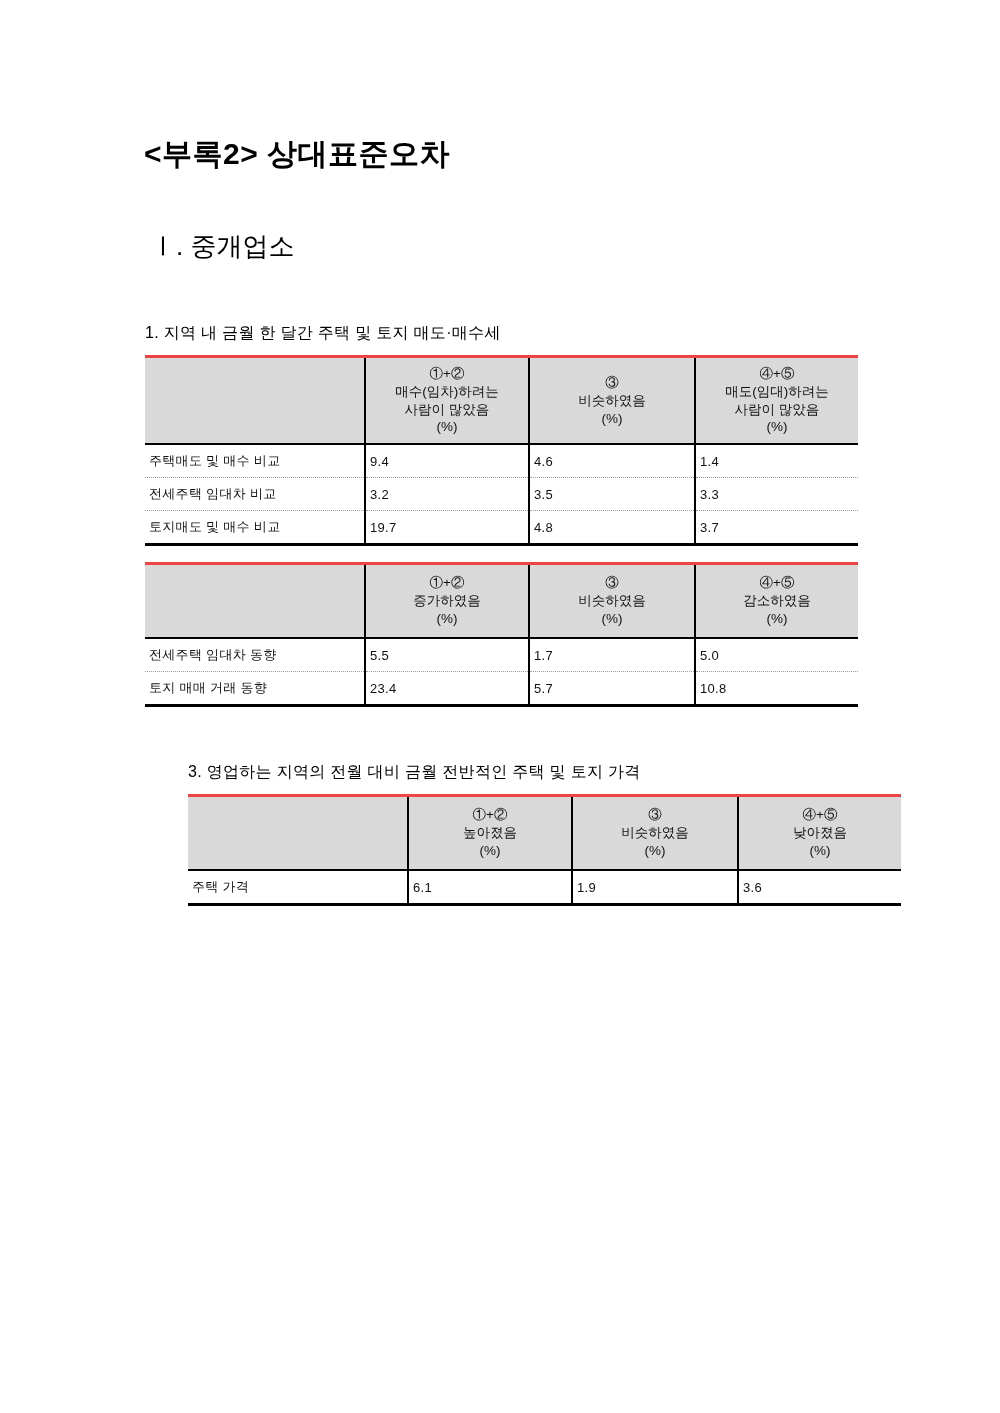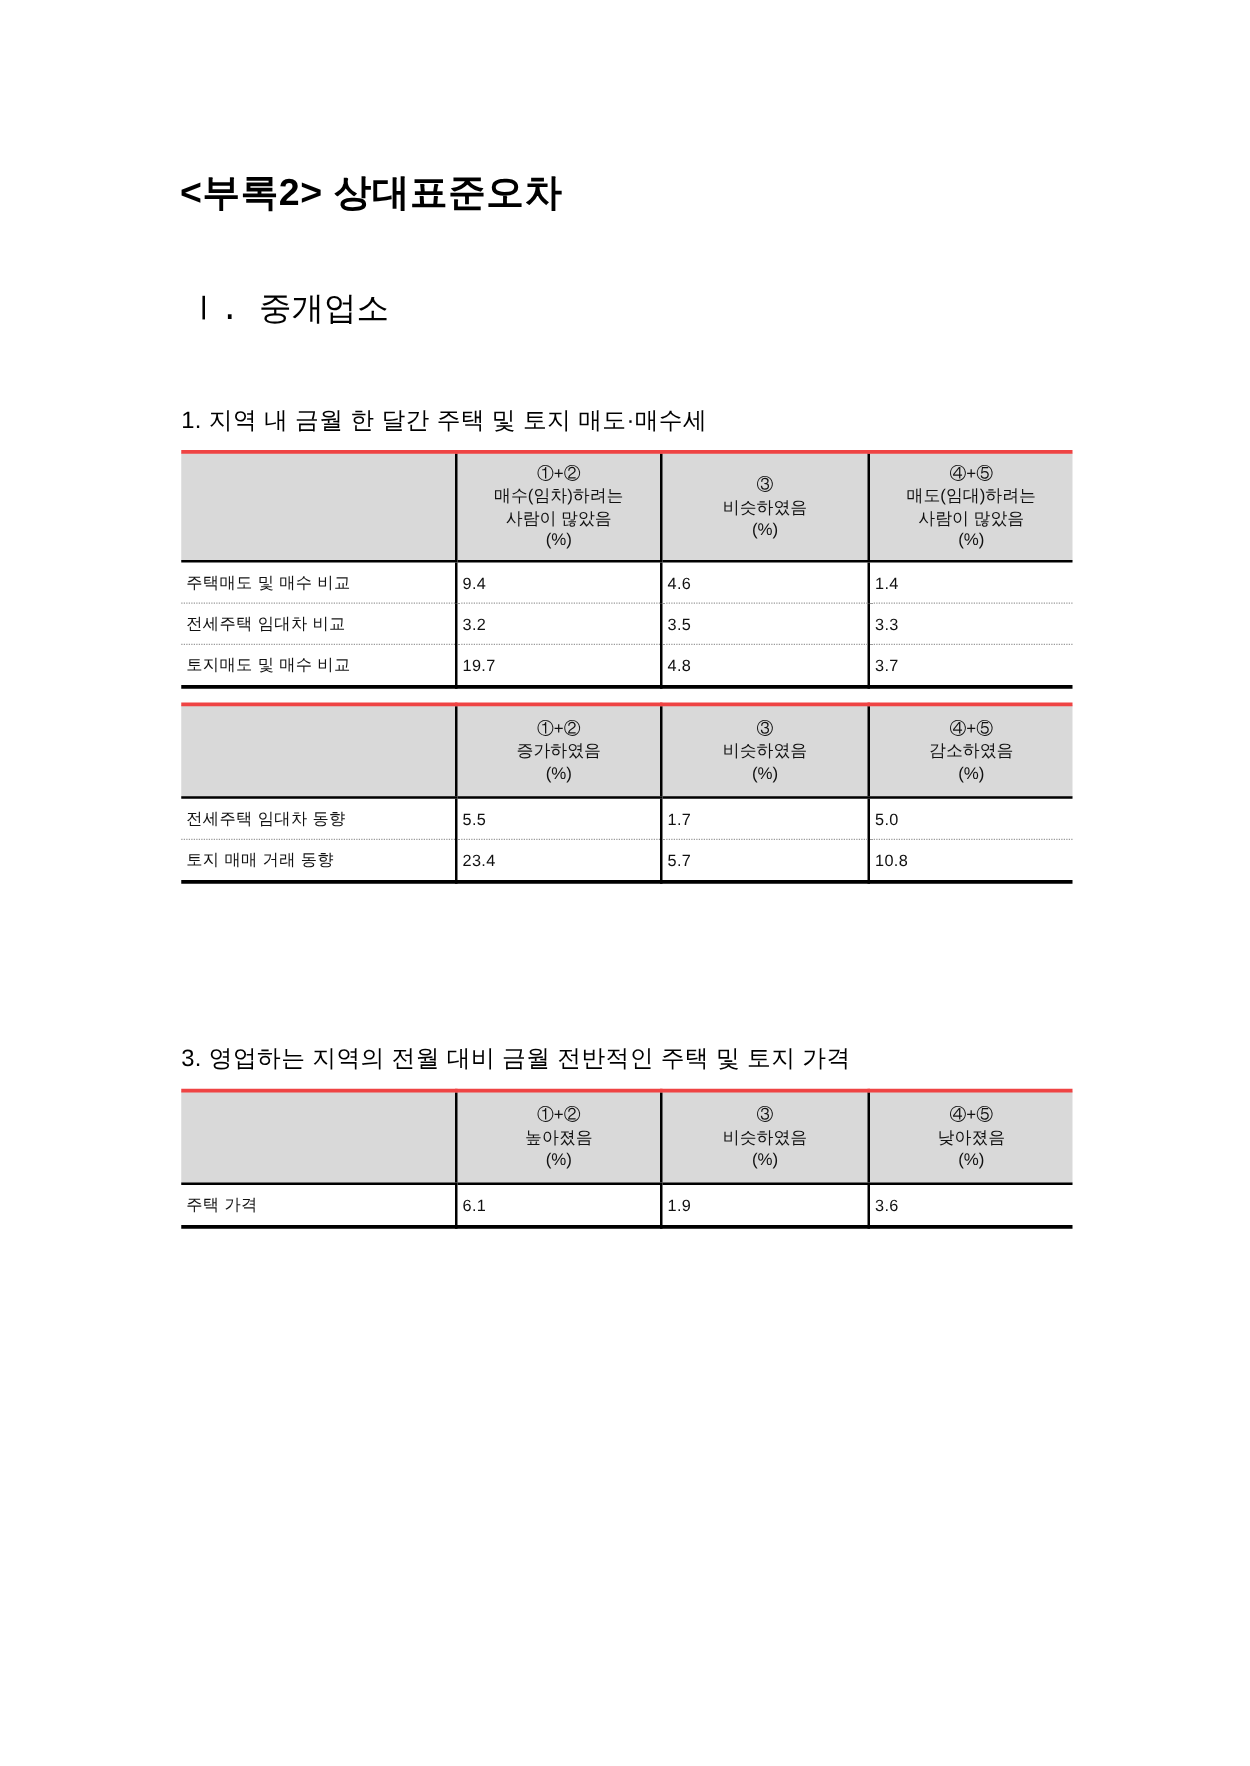--- a/index.html
+++ b/index.html
@@ -24,33 +24,33 @@
     font-weight: bold;
     letter-spacing: 0.5px;
     color: #000;
   }
   .section-title {
     position: absolute;
     left: 150px;
     top: 229px;
     font-size: 26px;
     font-weight: 400;
-    font-family: Liberation Mono, monospace;
+    font-family: Liberation Sans, sans-serif;
     color: #000;
   }
   .table-group {
     position: absolute;
     left: 145px;
     width: 713px;
   }
   #group-1 { top: 323px; }
   #group-2 { top: 562px; }
-  #group-3 { top: 834px; }
+  #group-3 { top: 762px; margin-left: 43px; }
   .table-heading {
-    font-size: 19px;
+    font-size: 16px;
     font-weight: 400;
     color: #000;
     margin: 0 0 11px 0;
     letter-spacing: 0.3px;
     white-space: nowrap;
   }
   table.survey {
     width: 713px;
     border-collapse: collapse;
     table-layout: fixed;

